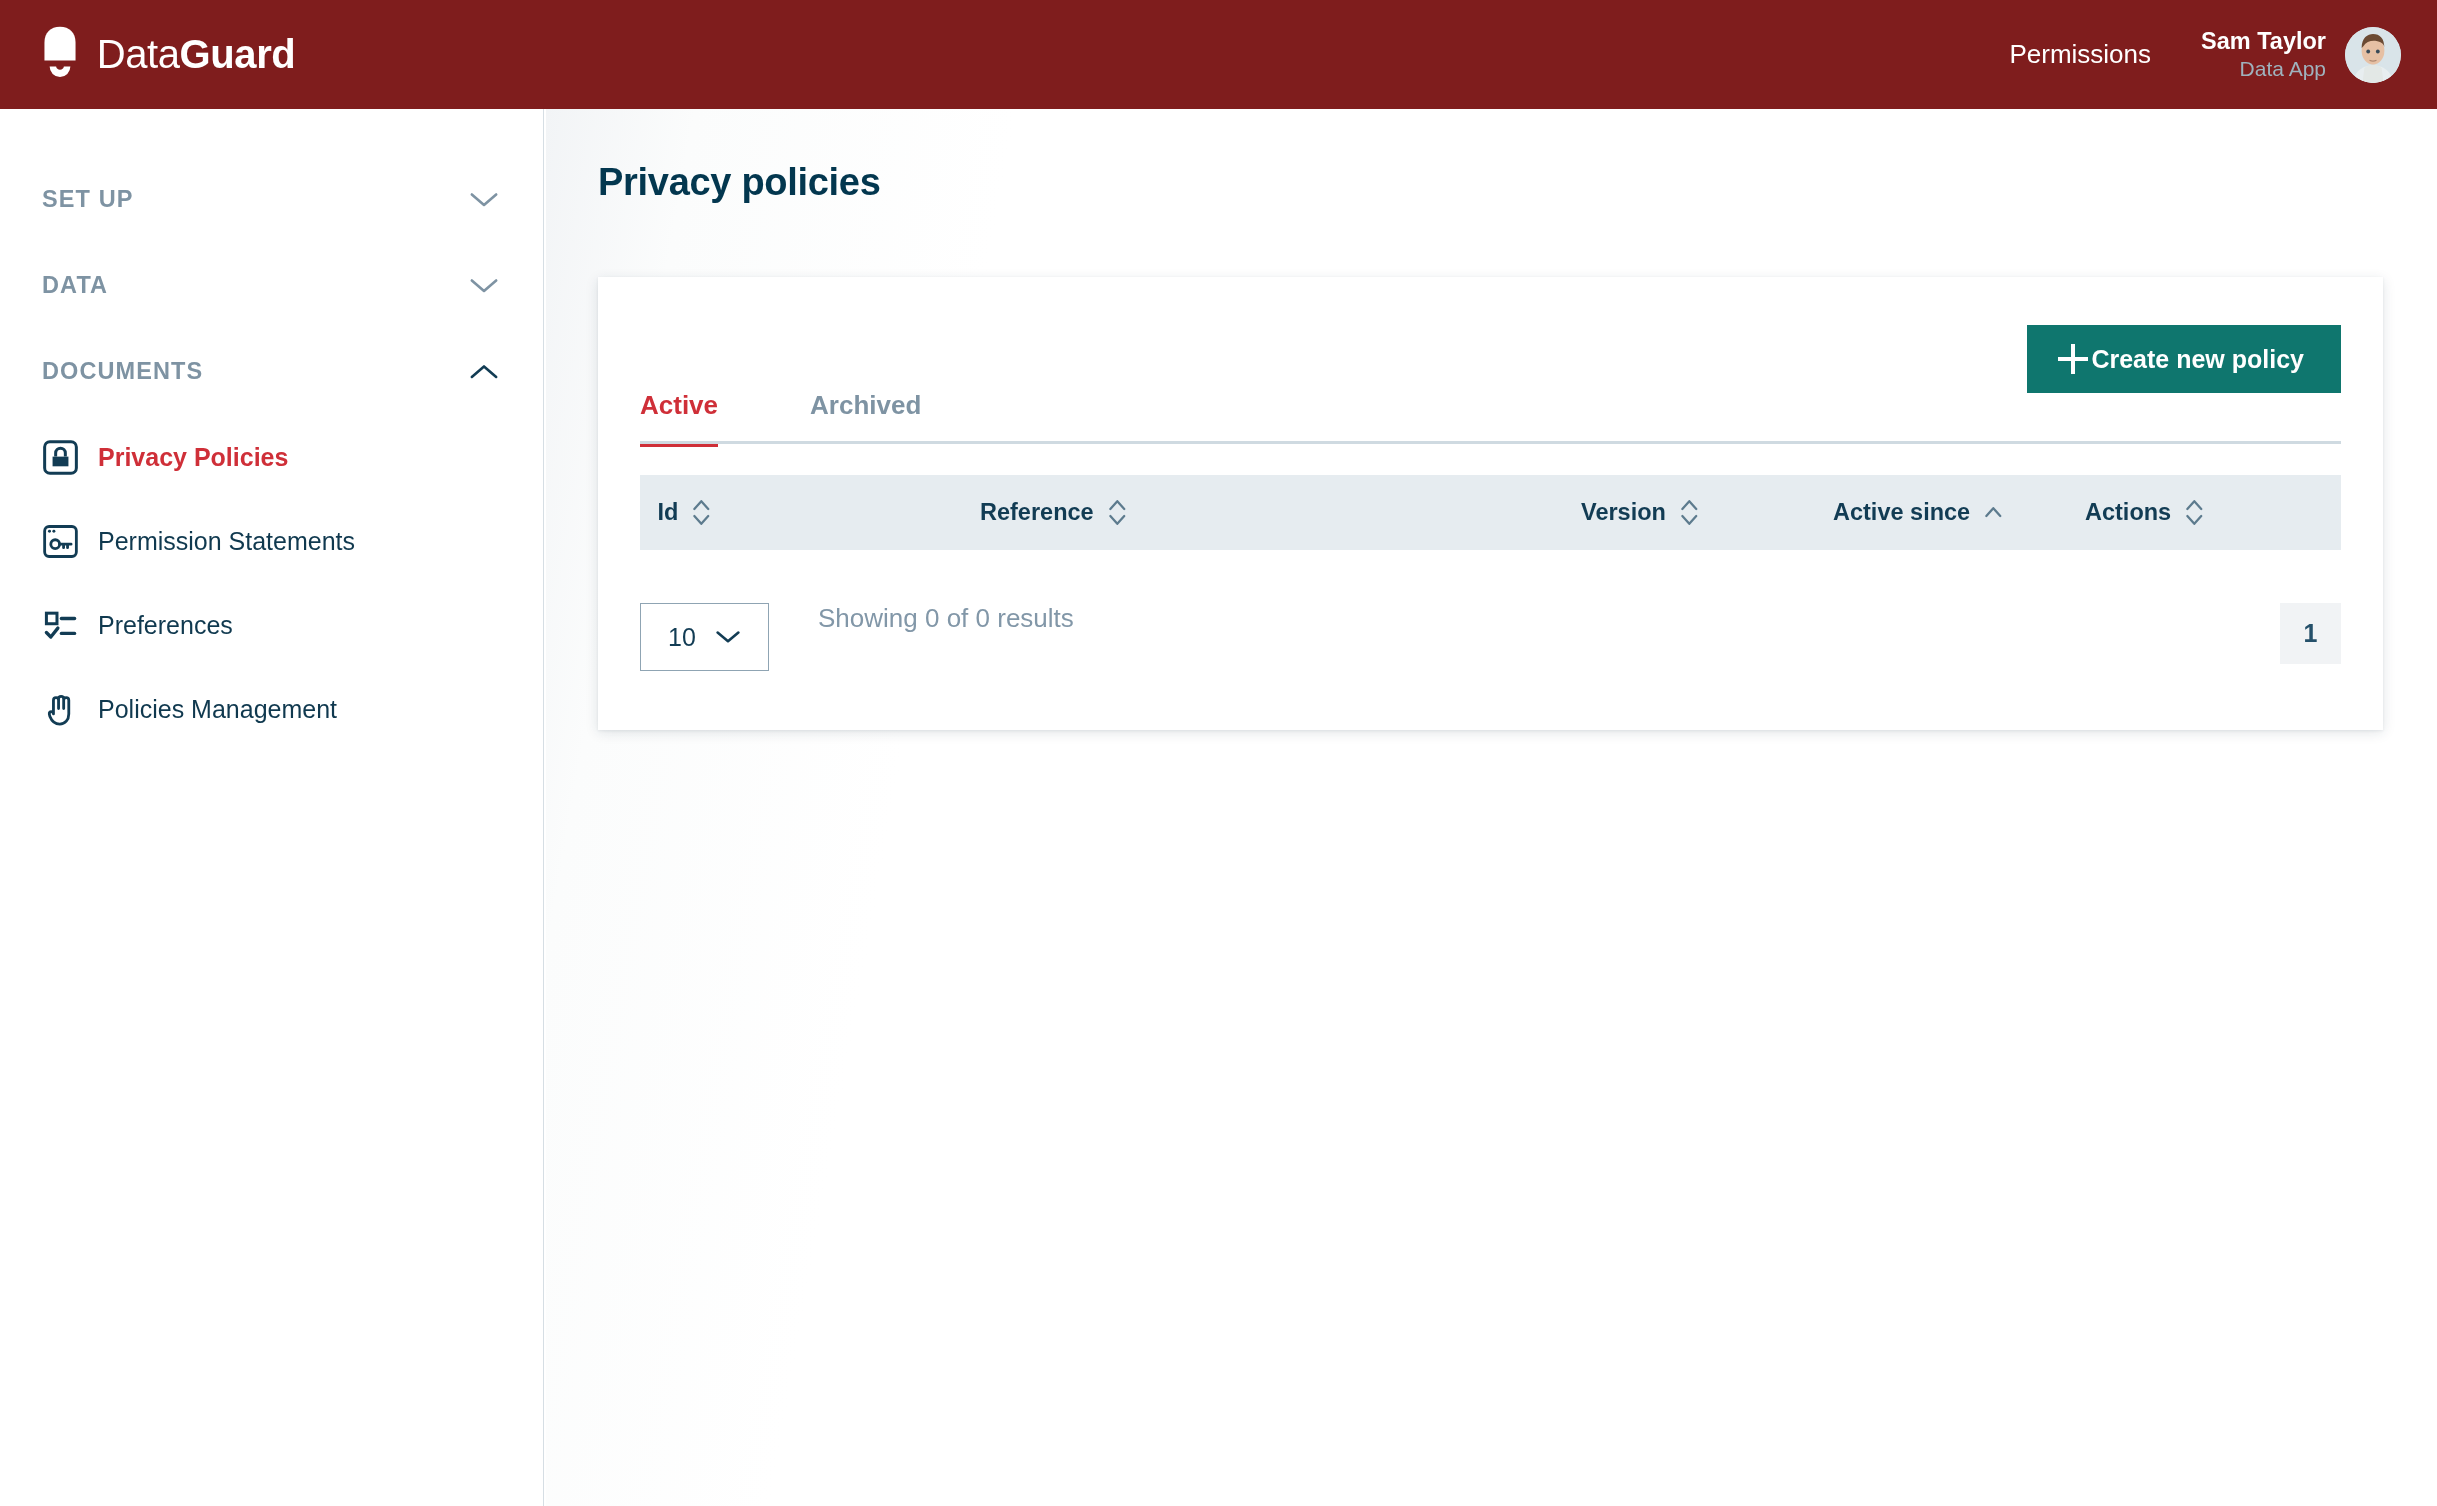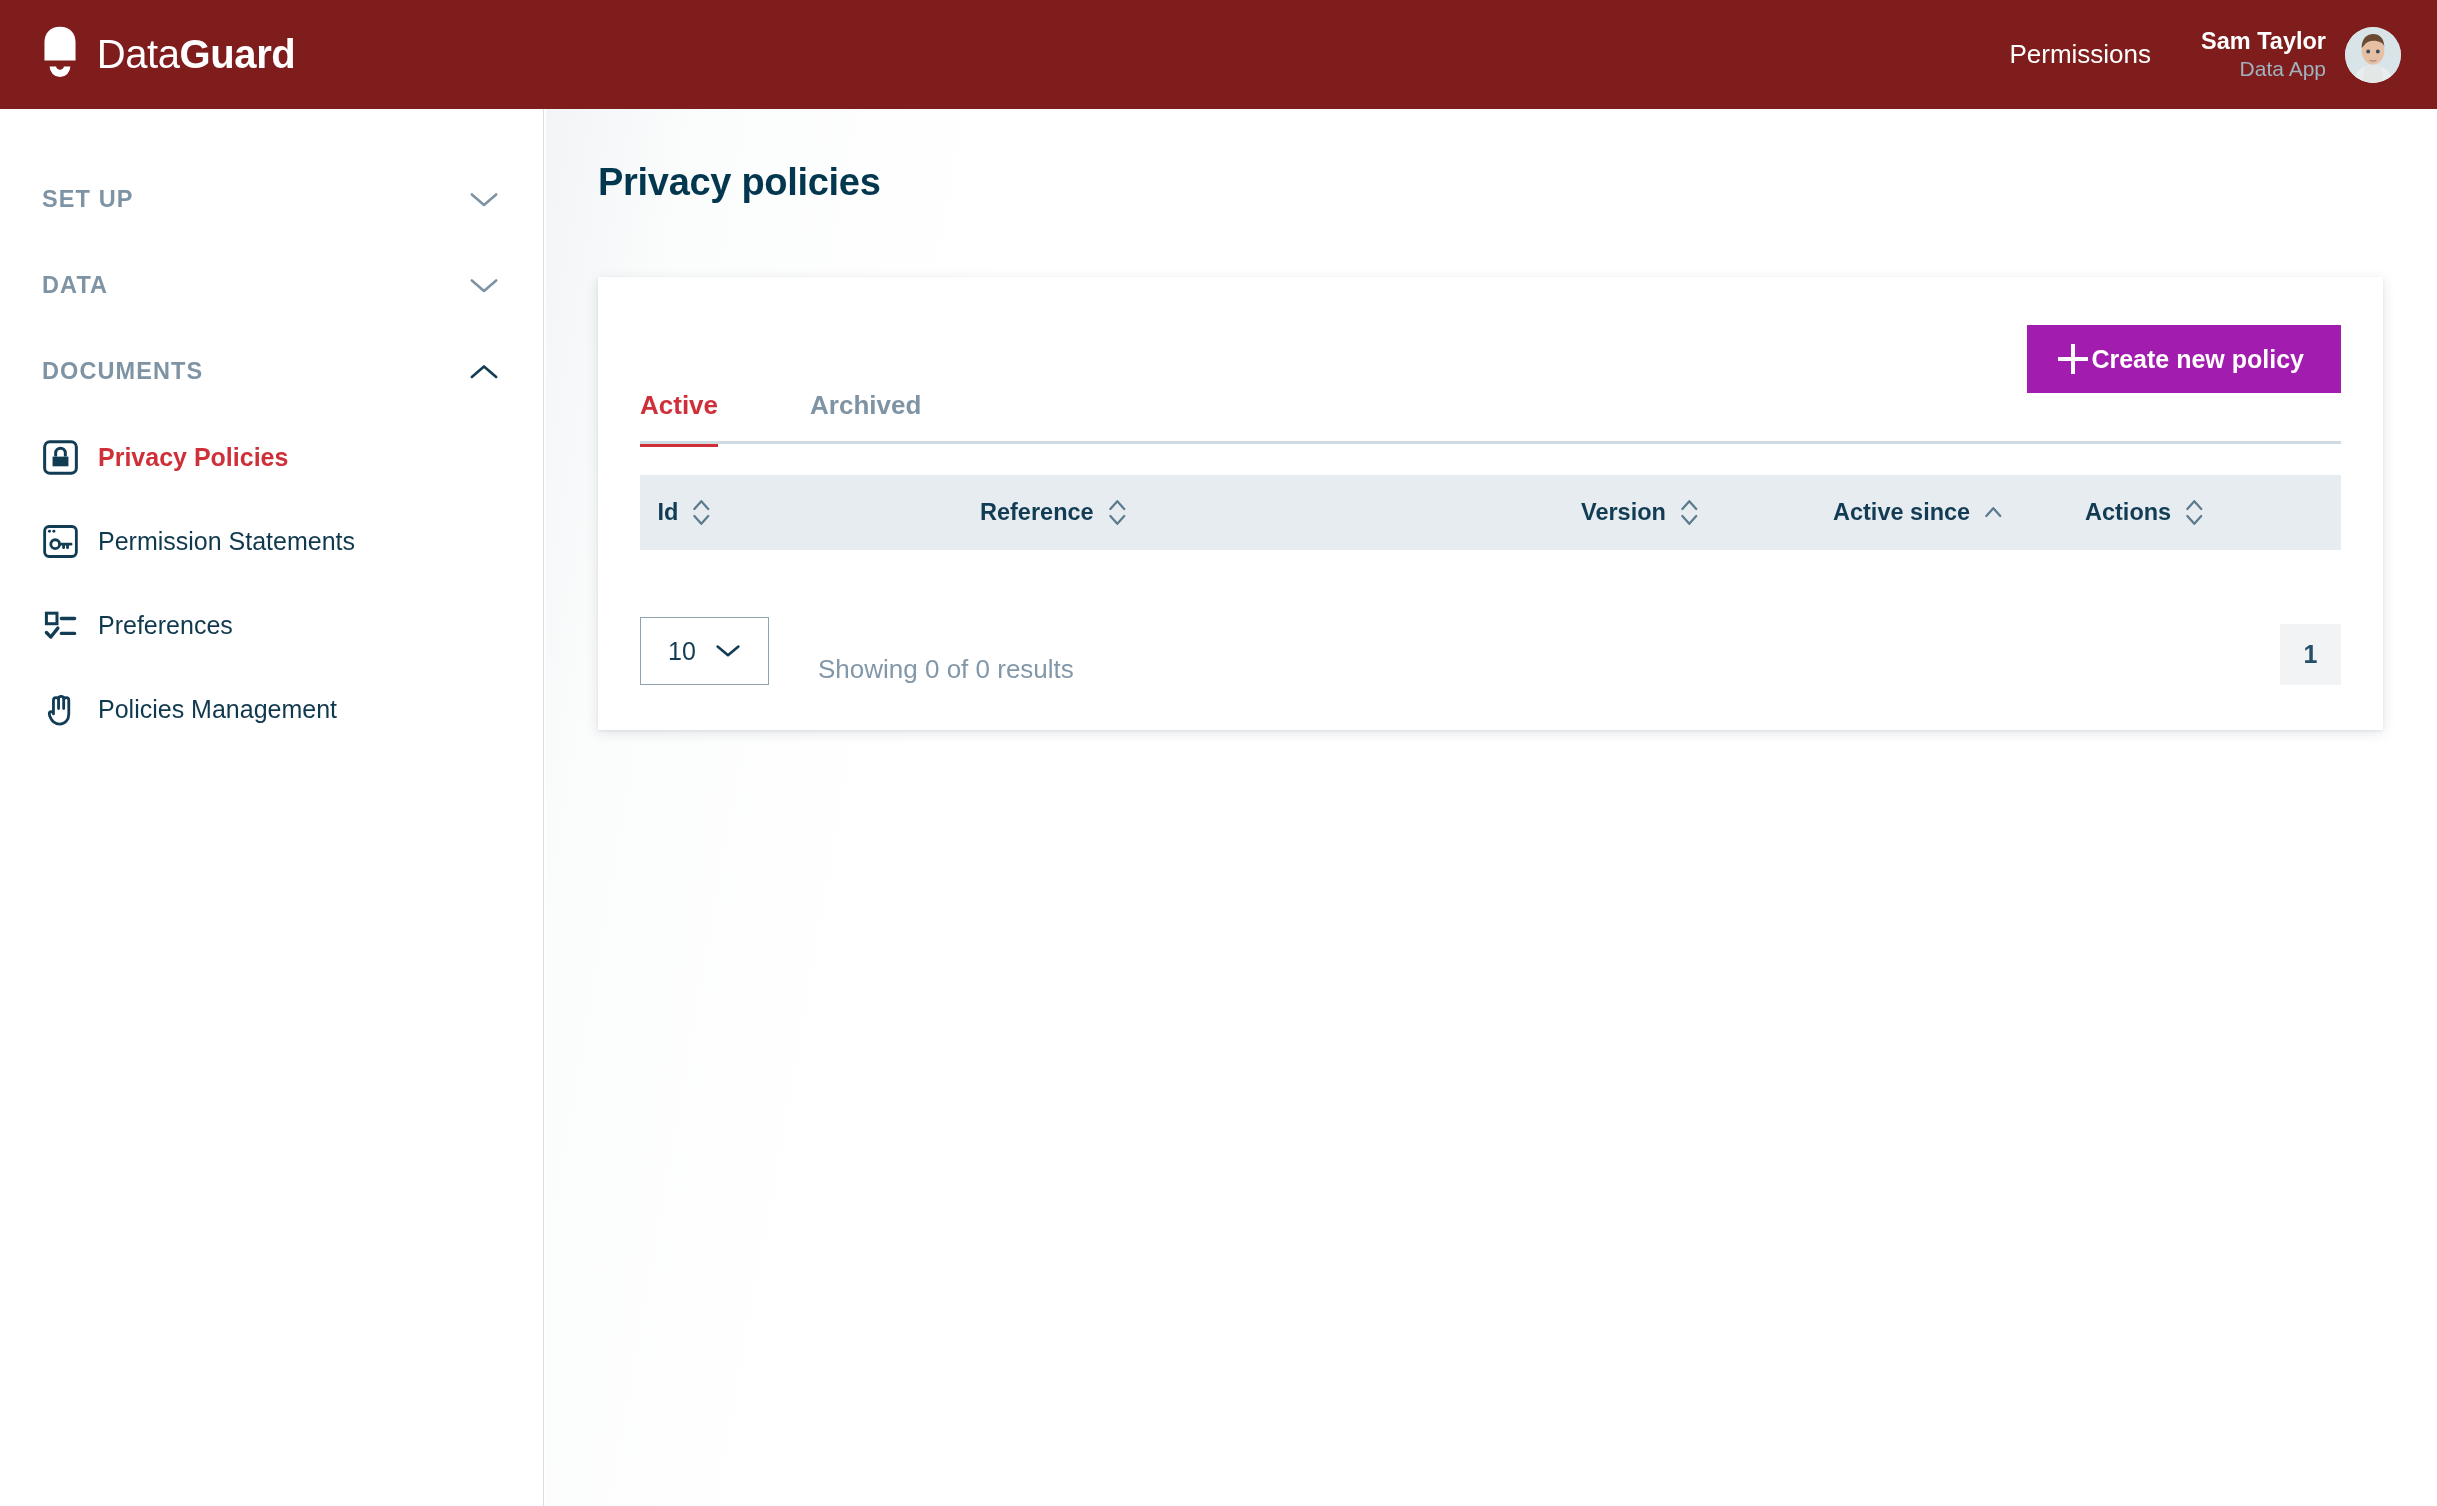--- a/index.html
+++ b/index.html
@@ -159,21 +159,21 @@
     position: absolute;
     left: 0; right: 0; bottom: 0;
     height: 2.6px;
     background: #cfdae1;
   }
 
   .create-btn {
     position: absolute;
     right: 0; top: 48px;
     height: 68px;
-    background: #a21caf;
+    background: #0f766e;
     color: #ffffff;
     display: flex;
     align-items: center;
     gap: 3px;
     padding: 0 37px 0 31px;
     border: none;
     cursor: pointer;
     font-family: inherit;
   }
   .create-btn-label { font-size: 25px; font-weight: 700; white-space: nowrap; }
@@ -208,21 +208,21 @@
   .th.col-since { width: 252px; }
   .th.col-act { width: 226px; }
   .sorter { width: 22.6px; height: 35px; flex: 0 0 auto; }
 
   .tfoot {
     position: absolute;
     left: 42px; right: 42px;
     top: 326px;
     height: 82px;
     display: flex;
-    align-items: flex-end;
+    align-items: flex-start;
   }
   .page-size {
     width: 129px; height: 68px;
     border: 1.7px solid #8fa4b3;
     display: flex;
     align-items: center;
     justify-content: center;
     gap: 19px;
     cursor: pointer;
     background: #ffffff;

